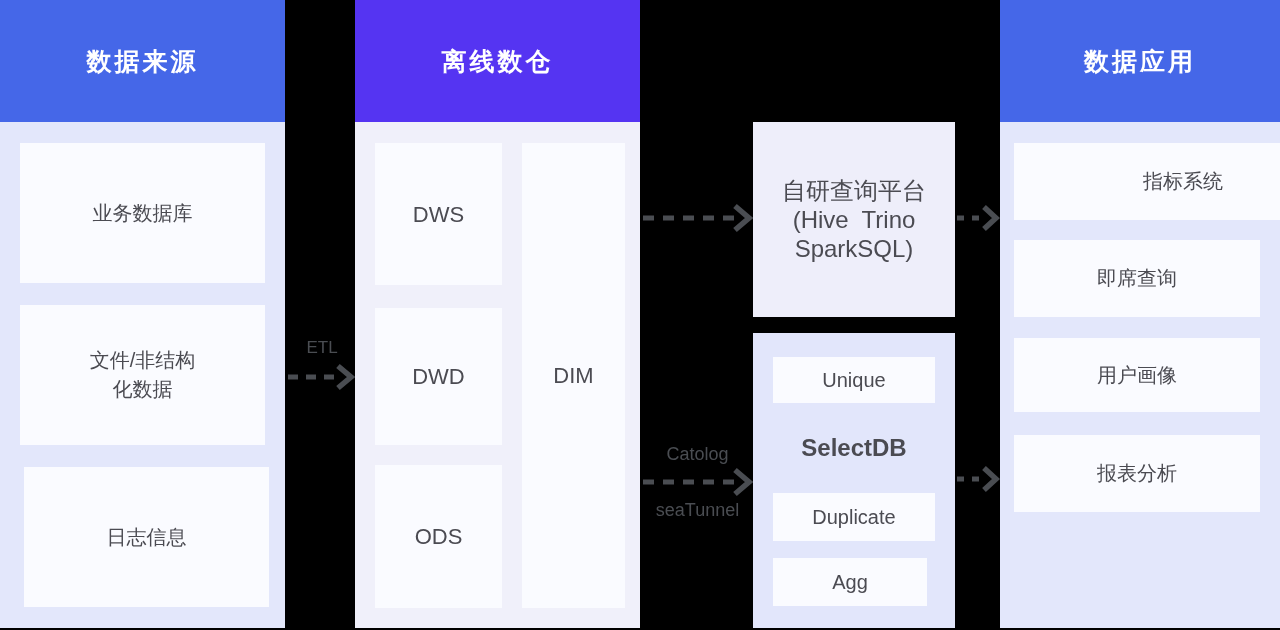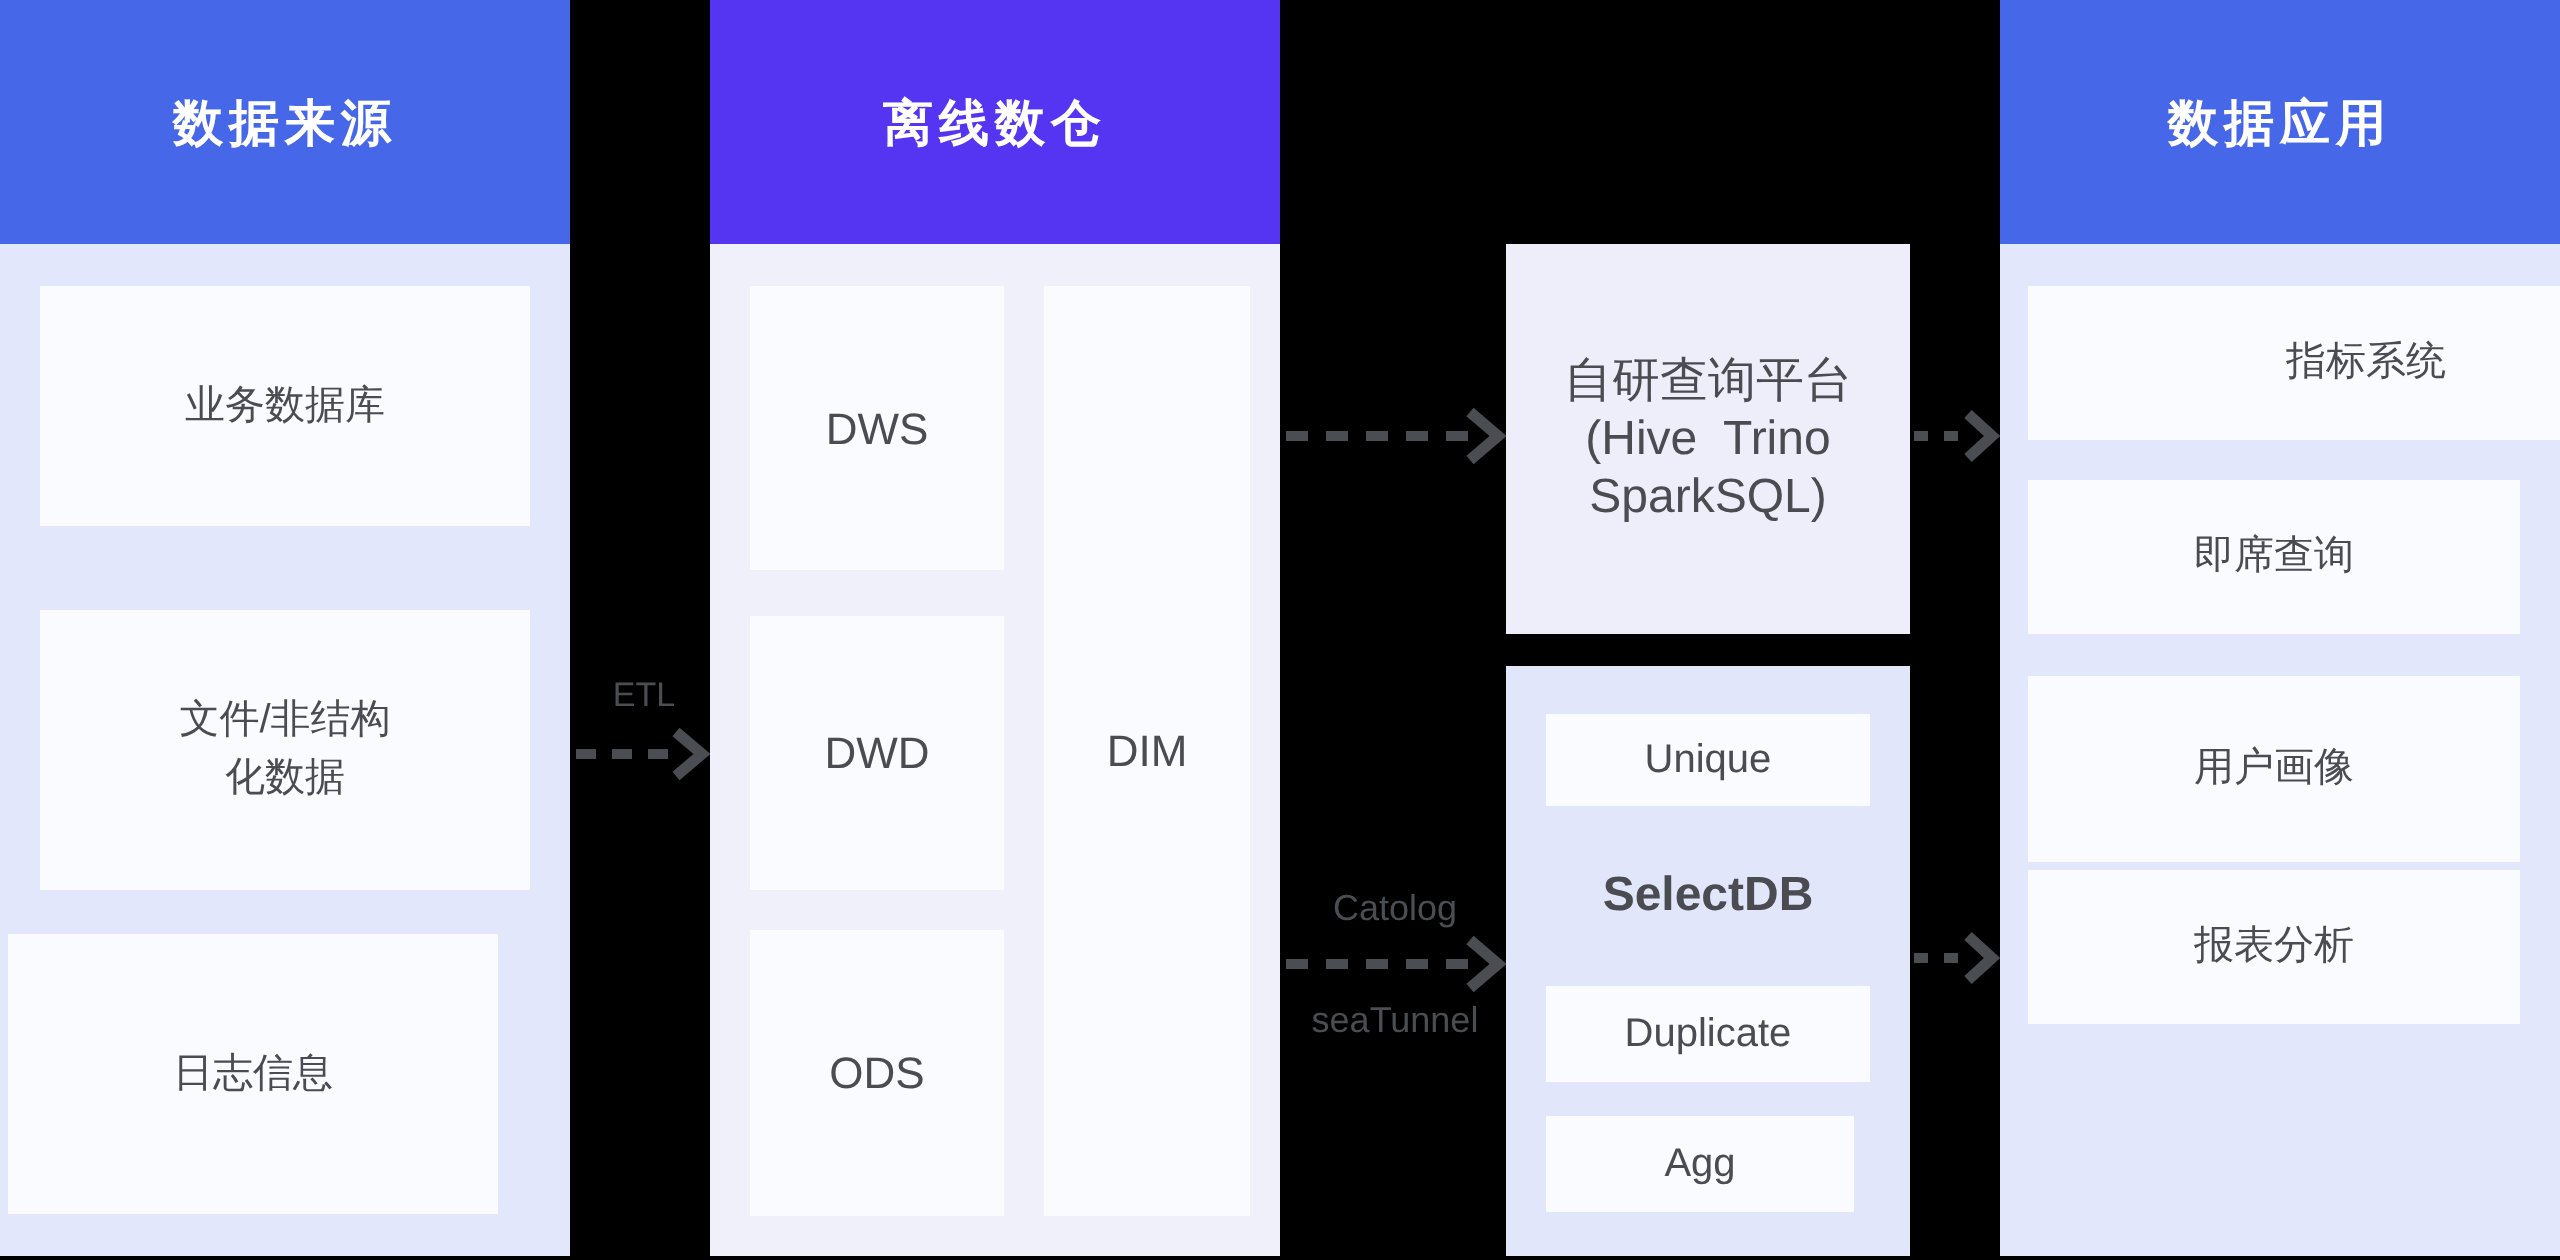--- a/index.html
+++ b/index.html
@@ -45,28 +45,28 @@
 </head>
 <body>
 
 <div class="stage">
 
   <section class="panel" style="left:0;width:285px;">
     <header class="panel-header blue">
       <span>数据来源</span>
     </header>
     <div class="panel-body light">
-      <div class="card" style="left:20px;width:245px;top:21px;height:120px;">
+      <div class="card" style="left:20px;width:245px;top:21px;height:140px;">
         <span>业务数据库</span>
       </div>
       <div class="card" style="left:20px;width:245px;top:183px;height:140px;">
         <span>文件/非结构
 化数据</span>
       </div>
-      <div class="card" style="left:4px;width:245px;top:345px;height:140px;text-align:center;">
+      <div class="card" style="left:24px;width:245px;top:345px;height:140px;text-align:center;">
         <span>日志信息</span>
       </div>
     </div>
   </section>
 
   <section class="panel" style="left:355px;width:285px;">
     <header class="panel-header purple">
       <span>离线数仓</span>
     </header>
     <div class="panel-body lighter">
@@ -108,21 +108,21 @@
     <header class="panel-header blue">
       <span>数据应用</span>
     </header>
     <div class="panel-body light">
       <div class="card" style="left:14px;width:246px;top:21px;height:77px;padding-left:46px;">
         <span>指标系统</span>
       </div>
       <div class="card" style="left:14px;width:246px;top:118px;height:77px;">
         <span>即席查询</span>
       </div>
-      <div class="card" style="left:14px;width:246px;top:216px;height:93px;">
+      <div class="card" style="left:14px;width:246px;top:216px;height:74px;">
         <span>用户画像</span>
       </div>
       <div class="card" style="left:14px;width:246px;top:313px;height:77px;">
         <span>报表分析</span>
       </div>
     </div>
   </section>
 
   <div class="flow-label" style="left:287px;width:70px;top:338px;font-size:17px;">ETL</div>
   <div class="flow-label" style="left:630px;width:135px;top:444px;">Catolog</div>

